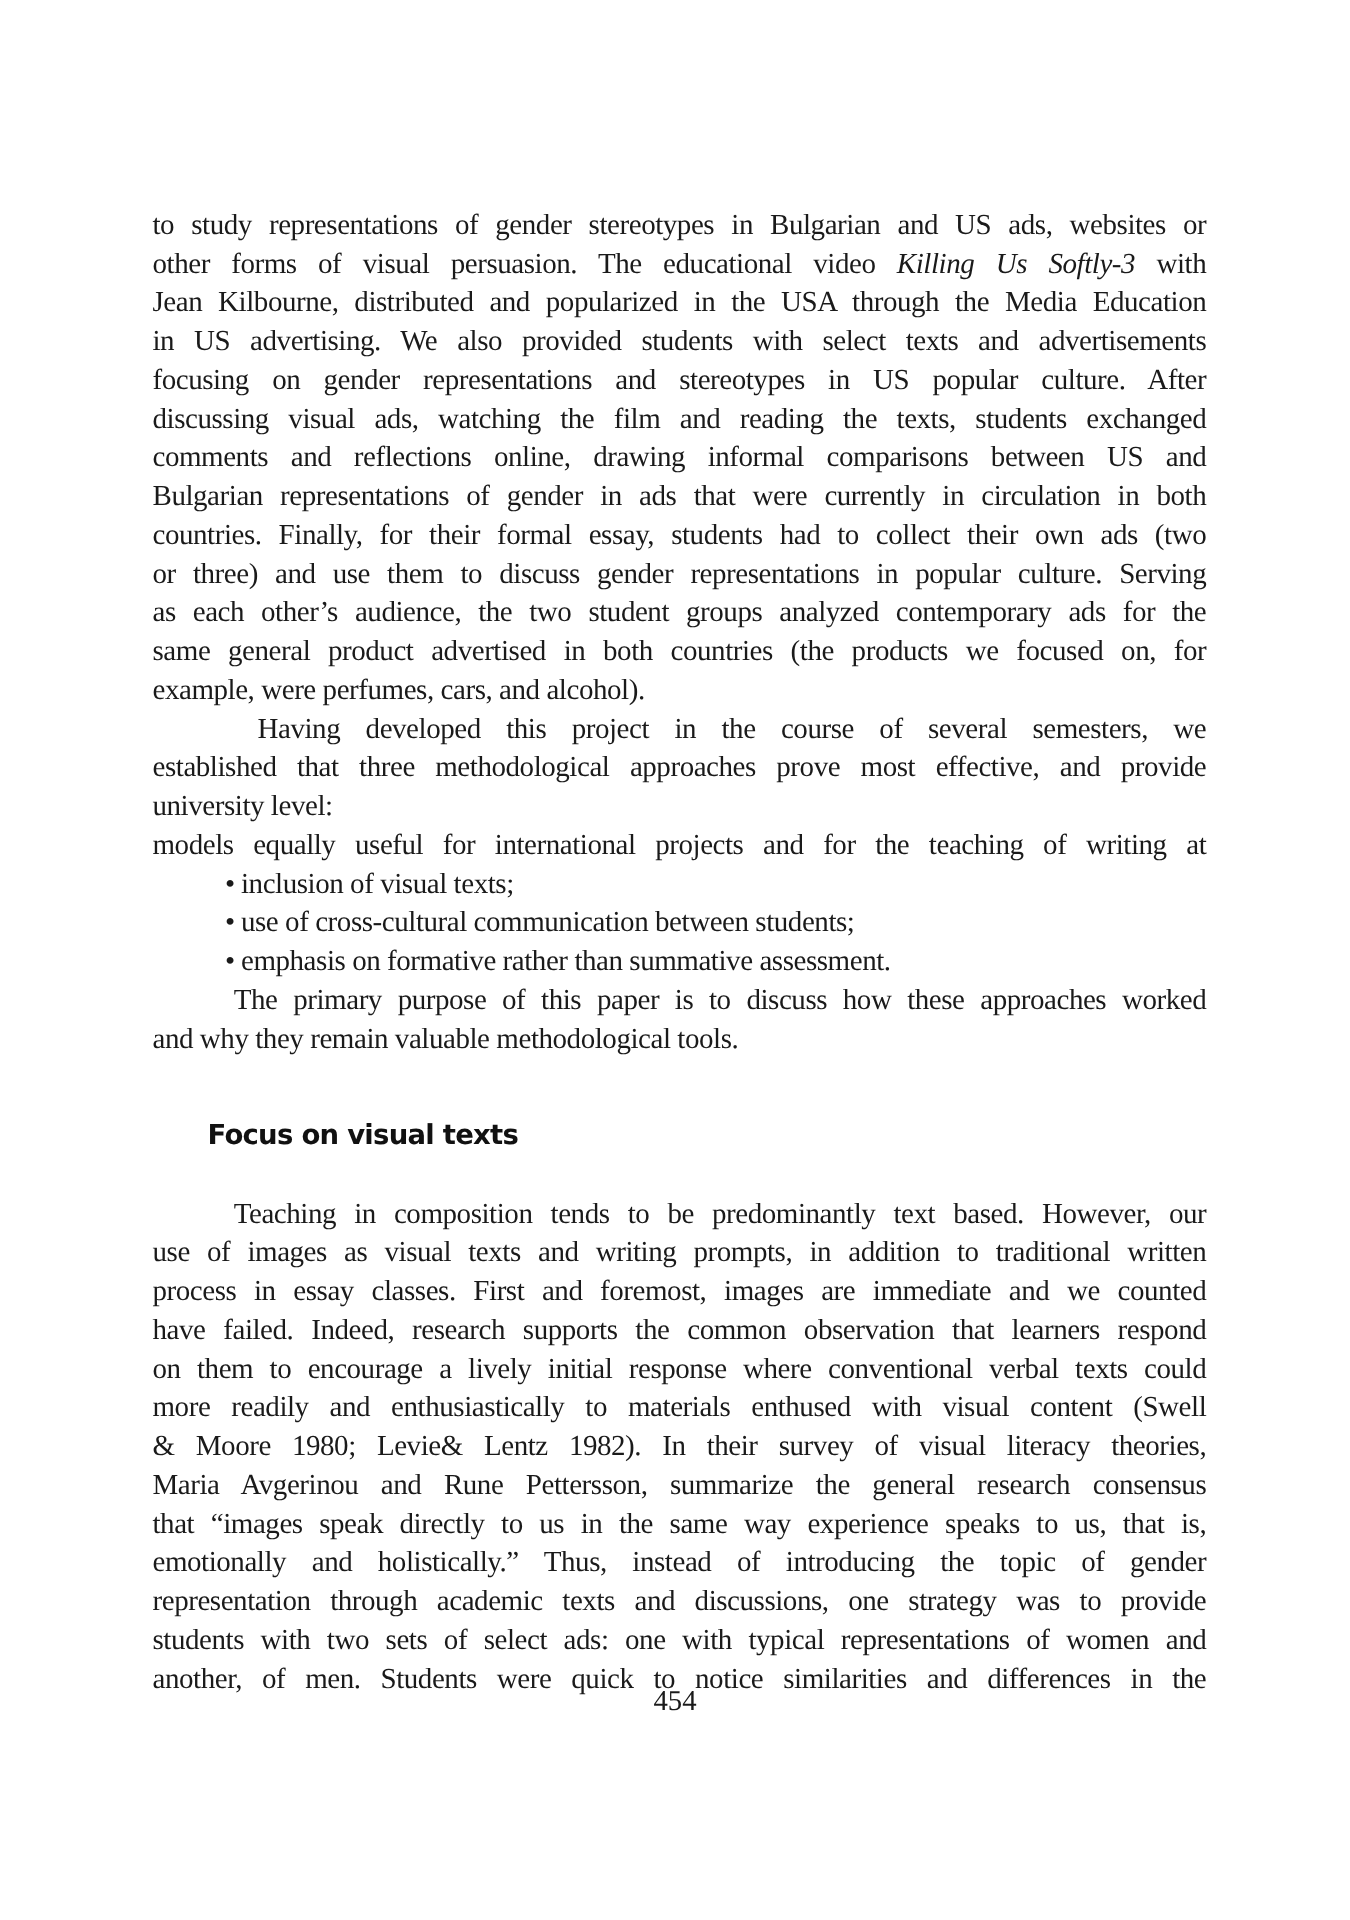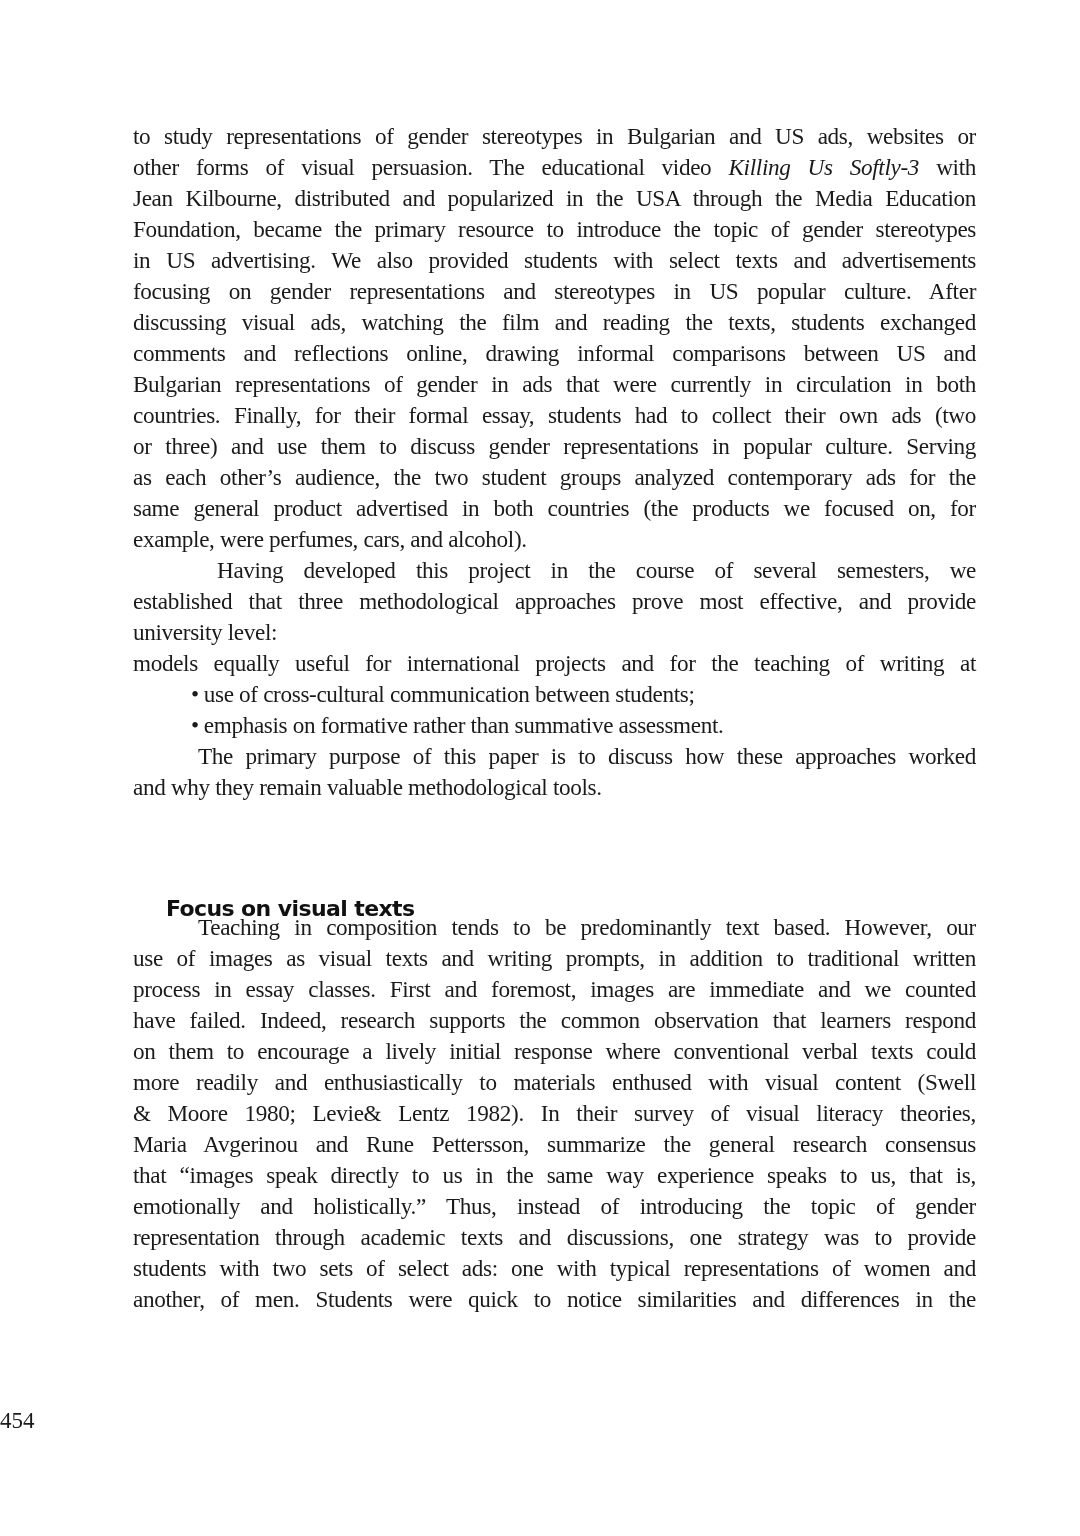--- a/index.html
+++ b/index.html
@@ -15,22 +15,23 @@
       font-family: "Liberation Serif", "DejaVu Serif", serif;
       color: #1a1a1a;
     }
     .page {
       position: absolute;
       left: 0; top: 0;
       width: 1080px; height: 1536px;
     }
     .text-block {
       position: absolute;
-      left: 133px;
+      left: 122px;
       width: 843px;
+      margin-top: 44px;
     }
     .line {
       height: 31px;
       line-height: 31px;
       font-size: 23.2px;
       white-space: nowrap;
       text-align: justify;
       text-align-last: justify;
       letter-spacing: -0.35px;
       word-spacing: 0px;
@@ -59,51 +60,52 @@
       font-weight: bold;
       font-size: 22px;
       letter-spacing: -0.6px;
       color: #111;
       margin-top: 20px;
     }
     .page-number {
       position: absolute;
       left: 0;
       width: 1080px;
-      top: 1408px;
+      top: 1348px;
+      text-align: center;
       font-size: 23px;
       font-family: "Liberation Serif", serif;
     }
   </style>
 </head>
 <body>
 
 <div class="page">
 
   <div class="text-block" style="top:121px;">
     <div class="line">to study representations of gender stereotypes in Bulgarian and US ads, websites or</div>
     <div class="line"><span>other forms of visual persuasion. The educational video </span><span class="ital">Killing Us Softly-3</span><span> with</span></div>
     <div class="line">Jean Kilbourne, distributed and popularized in the USA through the Media Education</div>
-    <div class="line">Foundation, became the primary resource to introduce the topic of gender stereotypes</div>
     <div class="line">in US advertising. We also provided students with select texts and advertisements</div>
     <div class="line">focusing on gender representations and stereotypes in US popular culture. After</div>
     <div class="line">discussing visual ads, watching the film and reading the texts, students exchanged</div>
     <div class="line">comments and reflections online, drawing informal comparisons between US and</div>
     <div class="line">Bulgarian representations of gender in ads that were currently in circulation in both</div>
     <div class="line">countries.  Finally, for their formal essay, students had to collect their own ads (two</div>
     <div class="line">or three) and use them to discuss gender representations in popular culture. Serving</div>
     <div class="line">as each other’s audience, the two student groups analyzed contemporary ads for the</div>
     <div class="line">same general product advertised in both countries (the products we focused on, for</div>
     <div class="line last">example, were perfumes, cars, and alcohol).</div>
 
     <div class="line indent-wide">Having developed this project in the course of several semesters, we</div>
     <div class="line">established that three methodological approaches prove most effective, and provide</div>
     <div class="line last">university  level:</div>
     <div class="line">models equally useful for international projects and for the teaching of writing at</div>
 
+    <div class="line bullet-line"><span class="bullet-dot">•</span><span>inclusion of visual texts;</span></div>
     <div class="line bullet-line"><span class="bullet-dot">•</span><span>use of cross-cultural communication between students;</span></div>
     <div class="line bullet-line"><span class="bullet-dot">•</span><span>emphasis on formative rather than summative assessment.</span></div>
 
     <div class="line indent">The primary purpose of this paper is to discuss how these approaches worked</div>
     <div class="line last">and why they remain valuable methodological tools.</div>
   </div>
 
   <div class="heading">Focus on visual texts</div>
 
   <div class="text-block" style="top:912px;">

